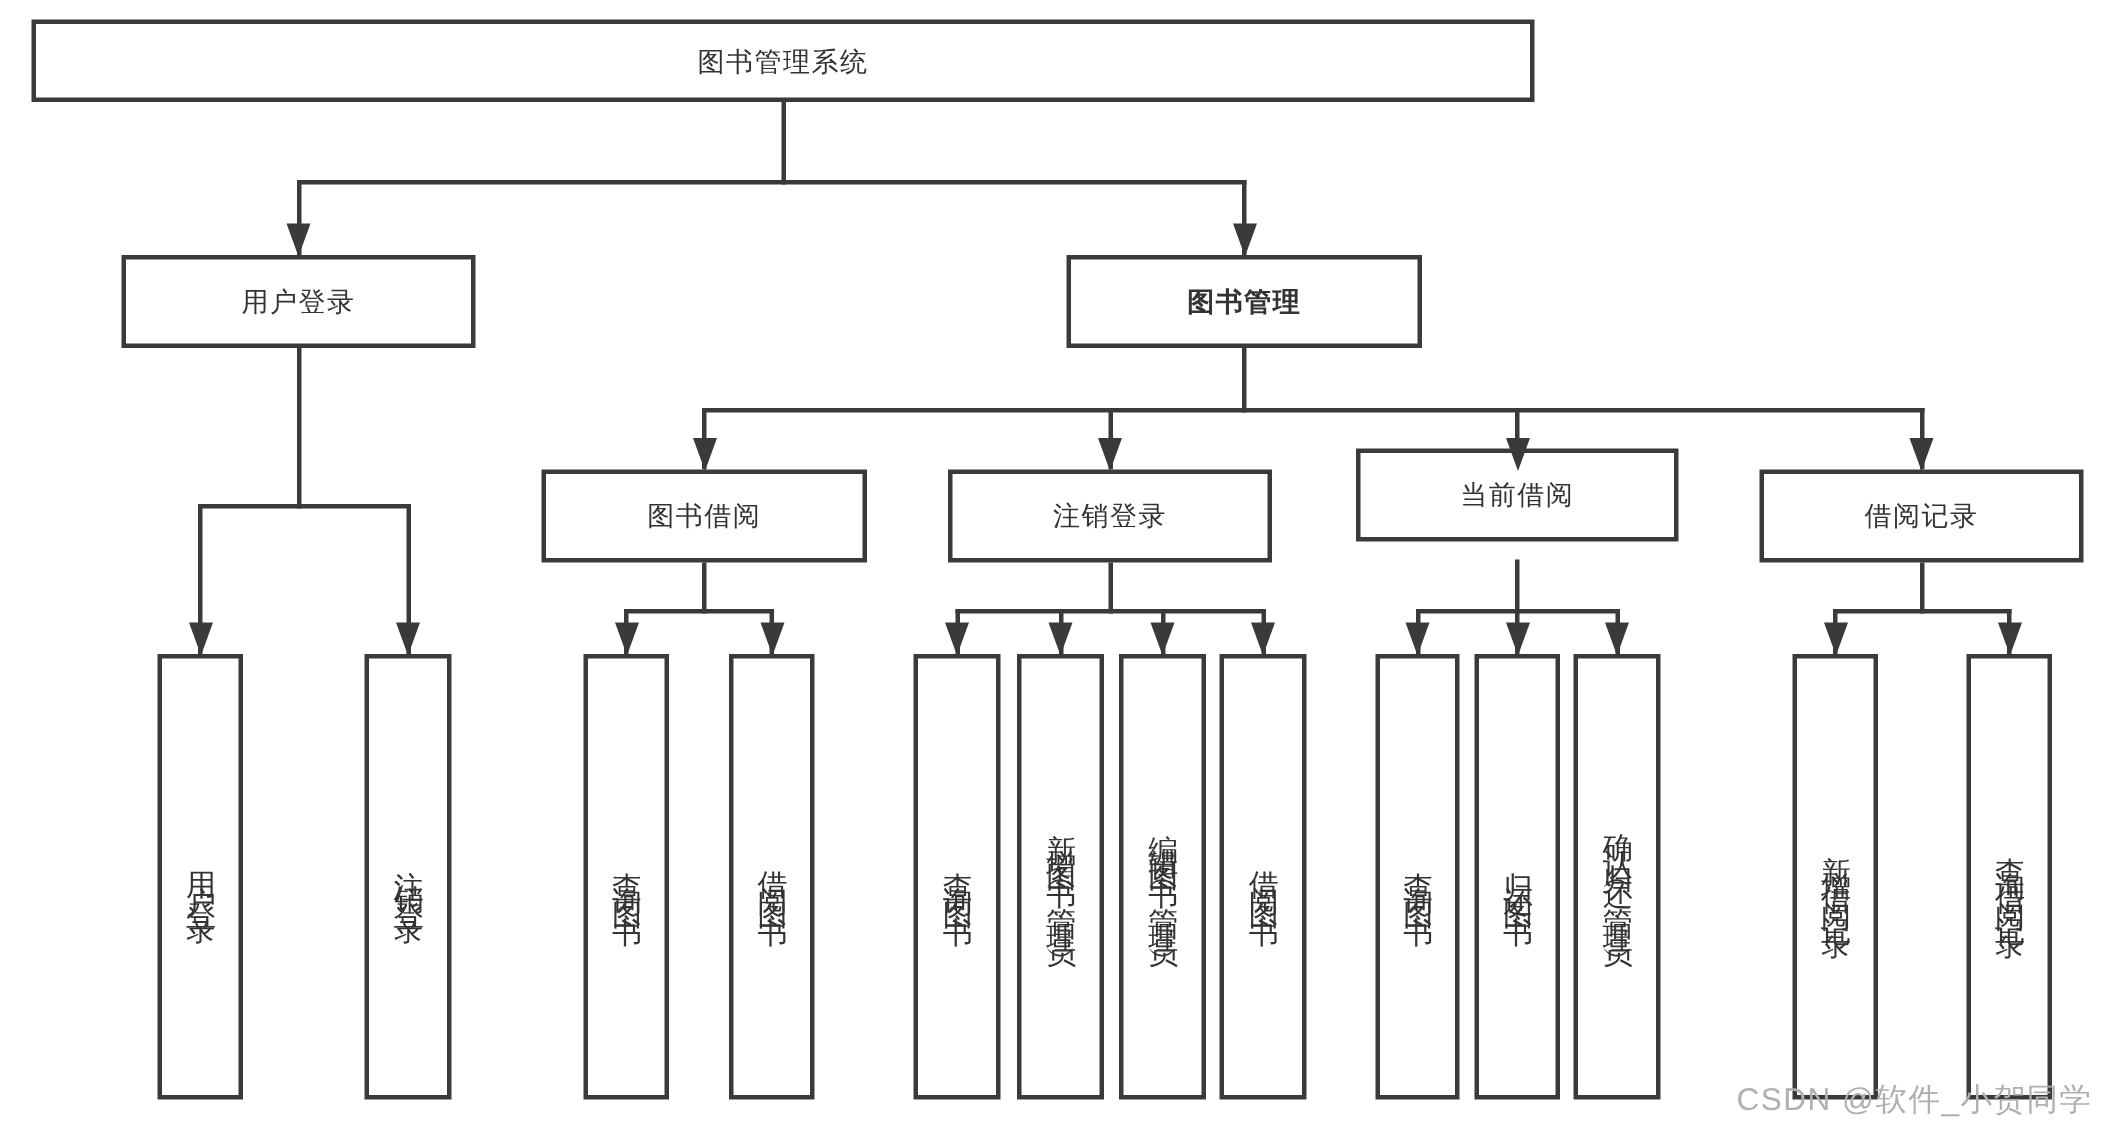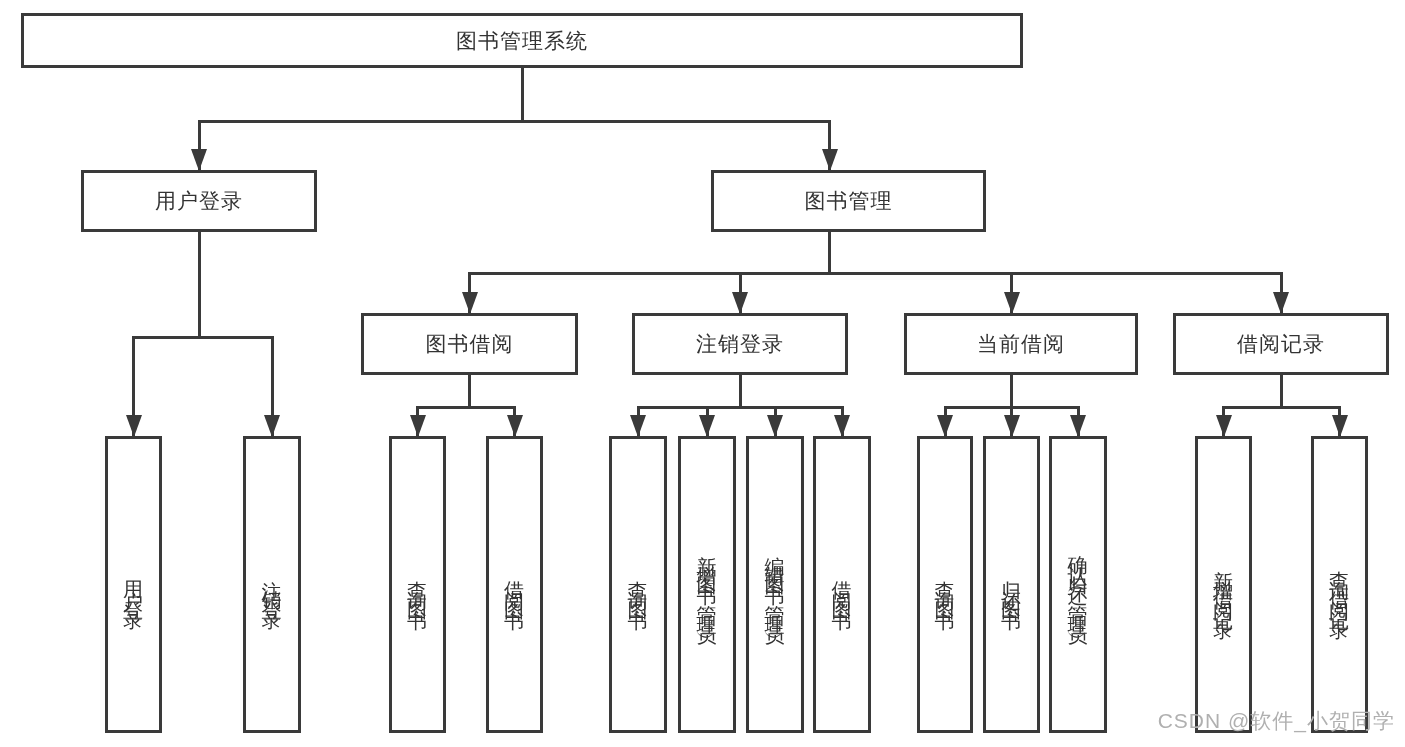--- a/index.html
+++ b/index.html
@@ -19,21 +19,21 @@
     display: flex;
     align-items: center;
     justify-content: center;
     z-index: 2;
   }
   .box span {
     color: var(--text-color, #333333);
     white-space: nowrap;
   }
   .htext {
-    font-size: 21px;
+    font-size: 18px;
     letter-spacing: 1px;
   }
   .vtext {
     writing-mode: vertical-rl;
     text-orientation: mixed;
     font-size: 20px;
     letter-spacing: 10px;
     line-height: 1;
   }
   .line {
@@ -46,49 +46,49 @@
     width: 0;
     height: 0;
     border-left: 8px solid transparent;
     border-right: 8px solid transparent;
     border-top: 22px solid var(--line-color, #3a3a3a);
     z-index: 3;
   }
   .watermark {
     position: absolute;
     right: 10px;
-    bottom: 12px;
+    bottom: 0;
     font-size: 21px;
     letter-spacing: 1px;
     color: var(--wm-color, #b0b0b0);
     z-index: 5;
     white-space: nowrap;
   }
 </style>
 </head>
 <body>
 
 <div class="canvas" id="canvas" style="--line-color: #3a3a3a; --text-color: #333333; --page-bg: #ffffff; --wm-color: #b0b0b0;">
   <div id="diagram">
       <div class="box" style="left: 21px; top: 13px; width: 1002px; height: 55px;">
         <span class="htext">图书管理系统</span>
       </div>
       <div class="box" style="left: 81px; top: 170px; width: 236px; height: 62px;">
         <span class="htext">用户登录</span>
       </div>
-      <div class="box" style="left: 711px; top: 170px; width: 275px; height: 62px;">
+      <div class="box" style="left: 711px; top: 170px; width: 237px; height: 62px; font-weight: bold;">
         <span class="htext">图书管理</span>
       </div>
       <div class="box" style="left: 361px; top: 313px; width: 217px; height: 62px;">
         <span class="htext">图书借阅</span>
       </div>
       <div class="box" style="left: 632px; top: 313px; width: 216px; height: 62px;">
         <span class="htext">注销登录</span>
       </div>
-      <div class="box" style="left: 904px; top: 313px; width: 234px; height: 62px;">
+      <div class="box" style="left: 904px; top: 299px; width: 215px; height: 62px;">
         <span class="htext">当前借阅</span>
       </div>
       <div class="box" style="left: 1173px; top: 313px; width: 216px; height: 62px; text-align: right;">
         <span class="htext">借阅记录</span>
       </div>
       <div class="box" style="left: 105px; top: 436px; width: 57px; height: 297px;">
         <span class="vtext">用户登录</span>
       </div>
       <div class="box" style="left: 243px; top: 436px; width: 58px; height: 297px;">
         <span class="vtext">注销登录</span>

